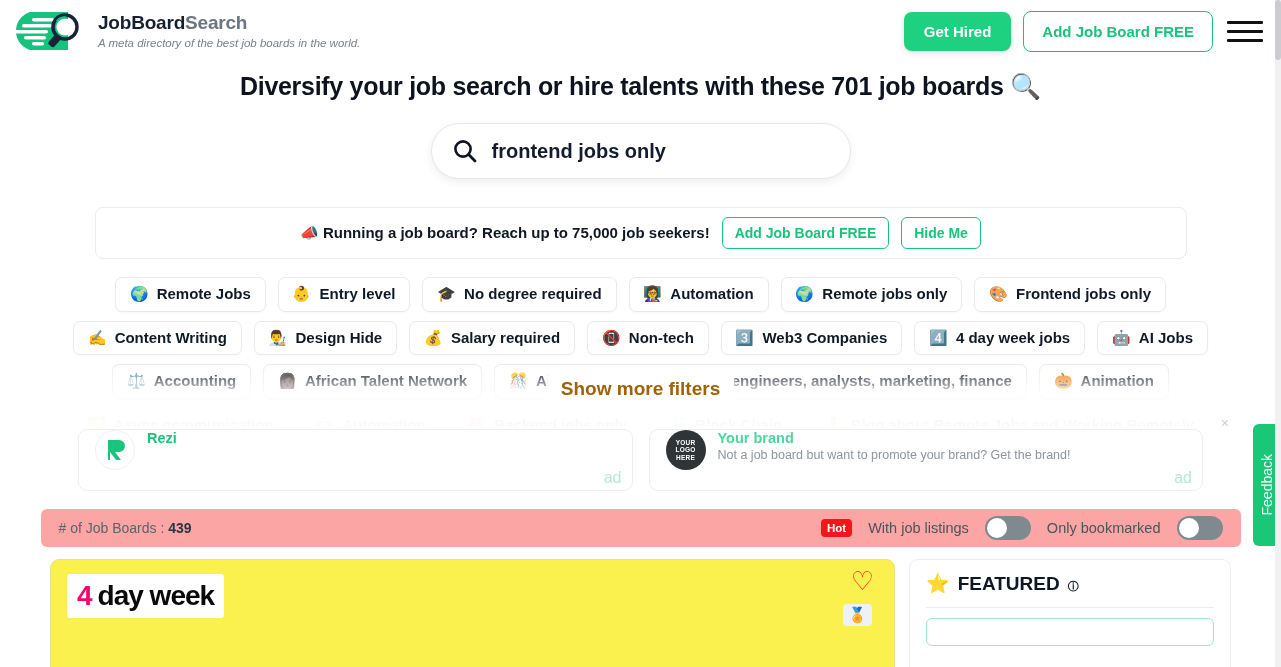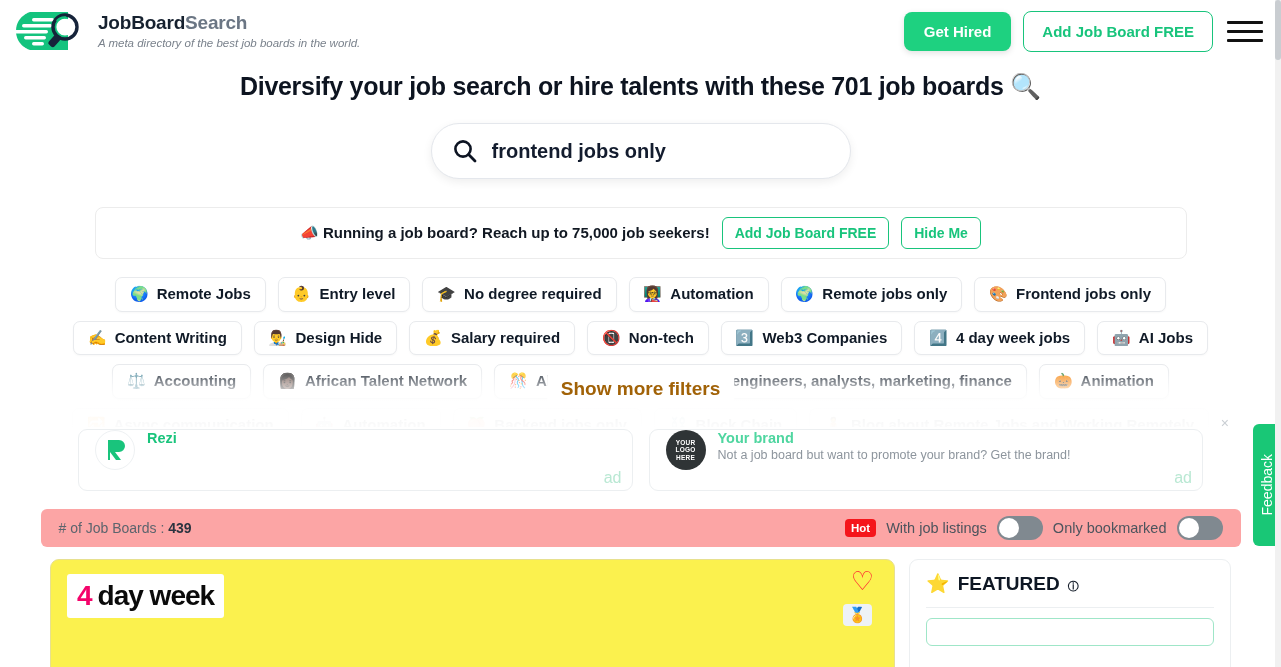--- a/index.html
+++ b/index.html
@@ -131,21 +131,21 @@
   .ads-close { position:absolute; right:52px; top:-14px; color:#c9ced3; font-size:14px; cursor:pointer; }
 
   
   .countbar {
     margin:18px auto 0; width:1200px; height:38px;
     background:#fca5a5; border-radius:6px;
     display:flex; align-items:center; padding:0 18px;
   }
   .count-text { font-size:14px; color:#5c646d; }
   .count-text b { color:#2b3440; }
-  .countbar-right { margin-left:auto; display:flex; align-items:center; gap:10px; }
+  .countbar-right { margin-left:auto; display:flex; align-items:center; gap:16px; }
   .hot-badge { background:#f5151b; color:#fff; font-size:11.5px; font-weight:bold; padding:3px 6px; border-radius:4px; }
   .toggle-label { font-size:14.5px; color:#4c545d; }
   .toggle {
     width:46px; height:24px; border-radius:12px; background:#808990;
     position:relative; cursor:pointer; flex:0 0 auto;
   }
   .toggle .knob {
     position:absolute; top:2px; left:2px; width:20px; height:20px;
     border-radius:50%; background:#fff;
   }

